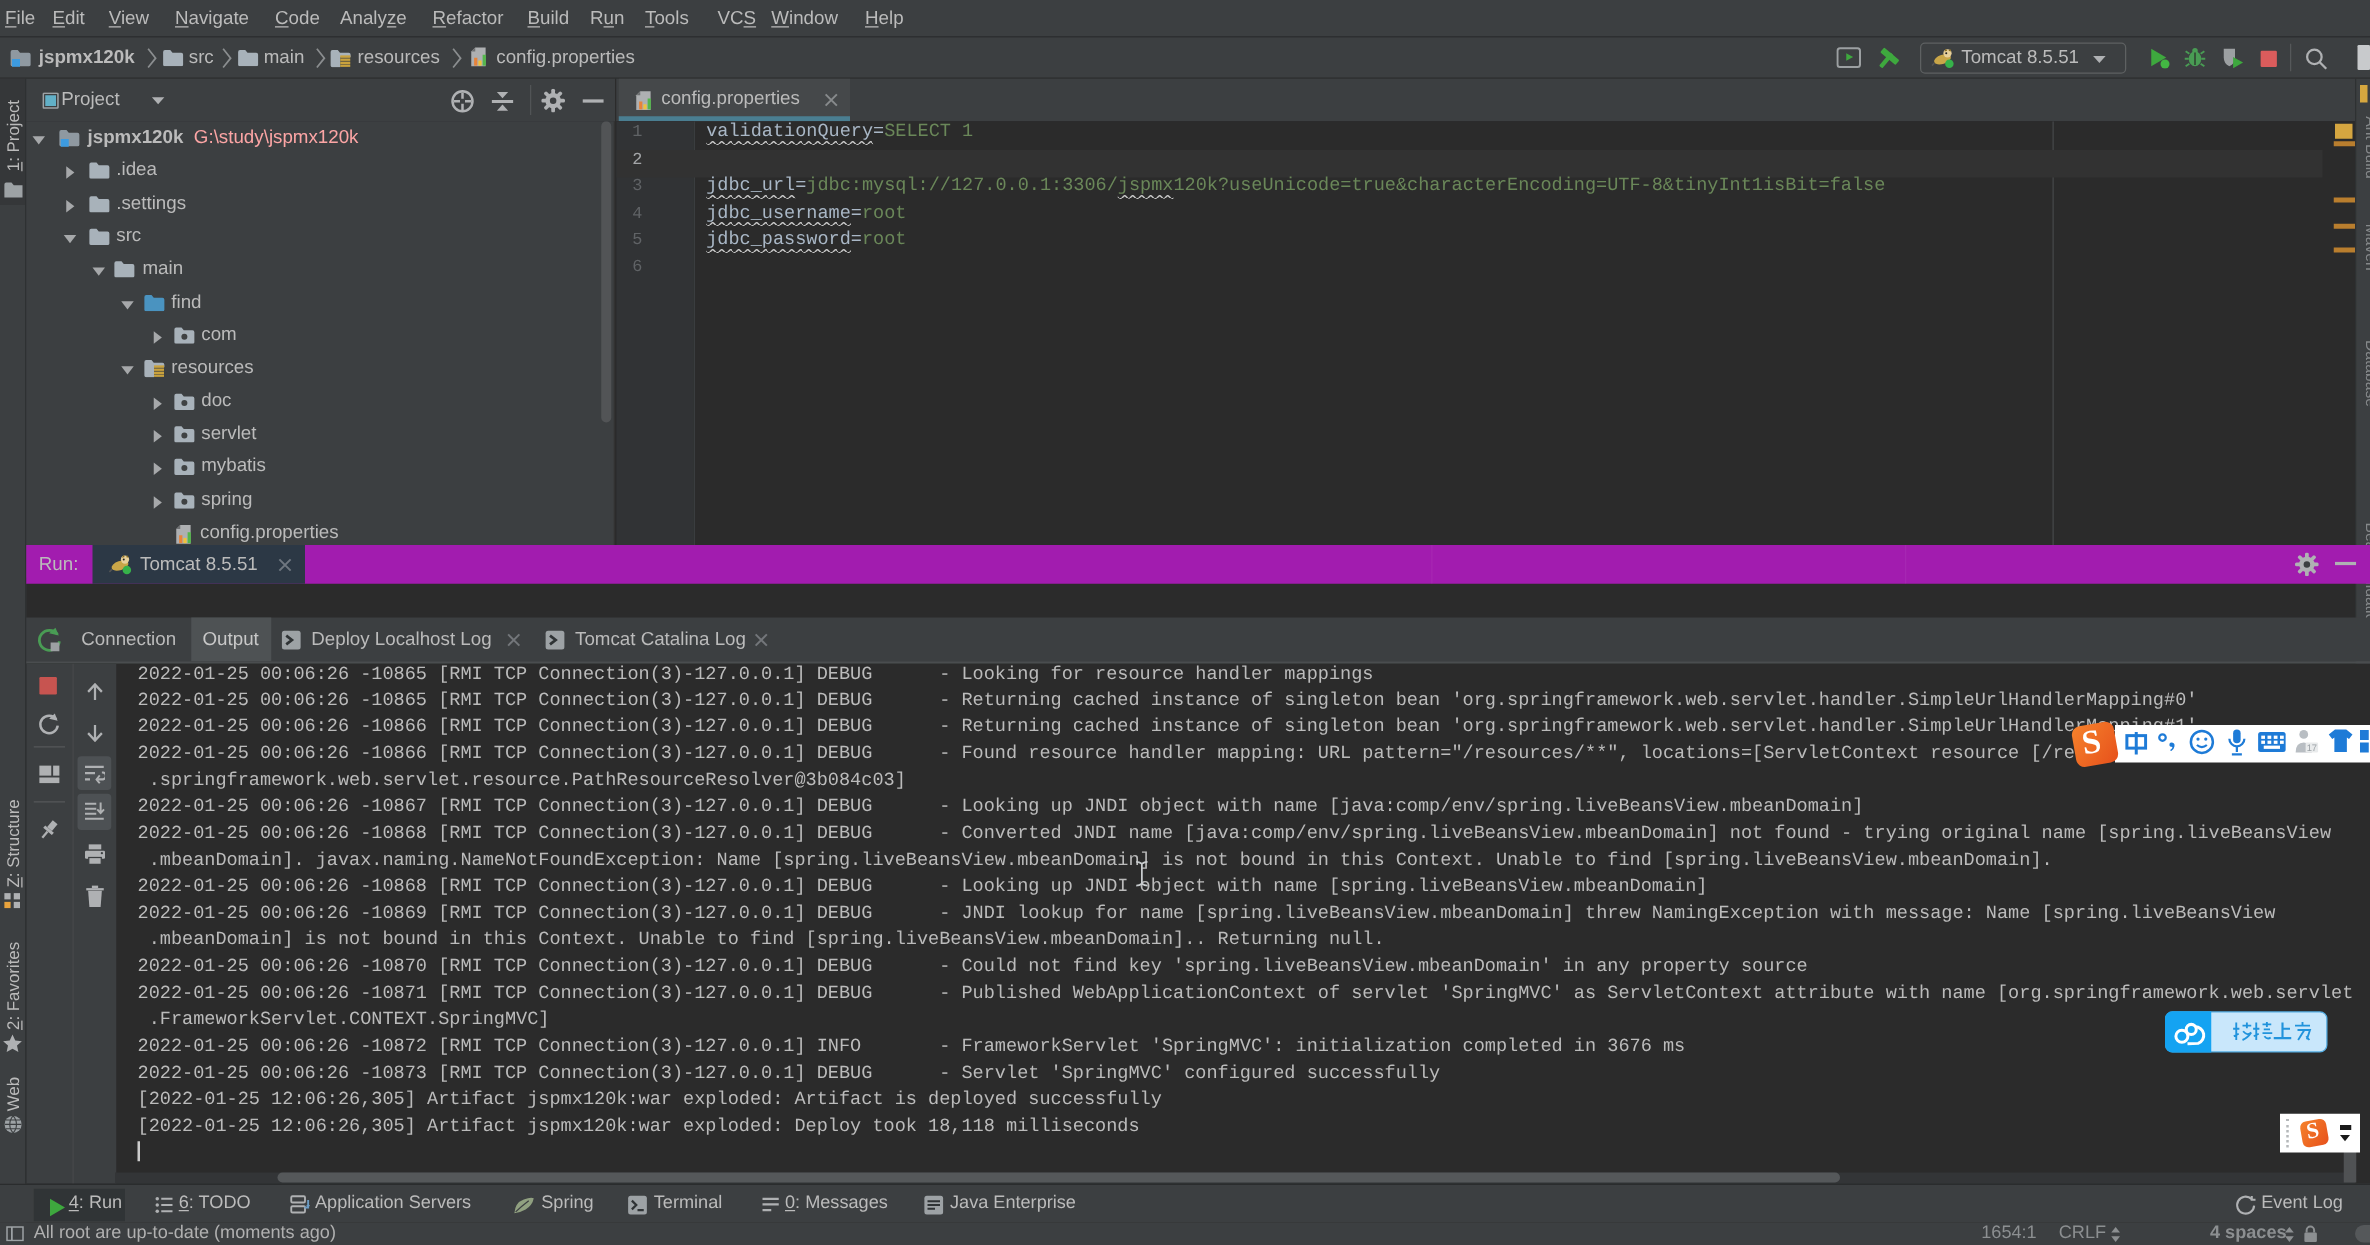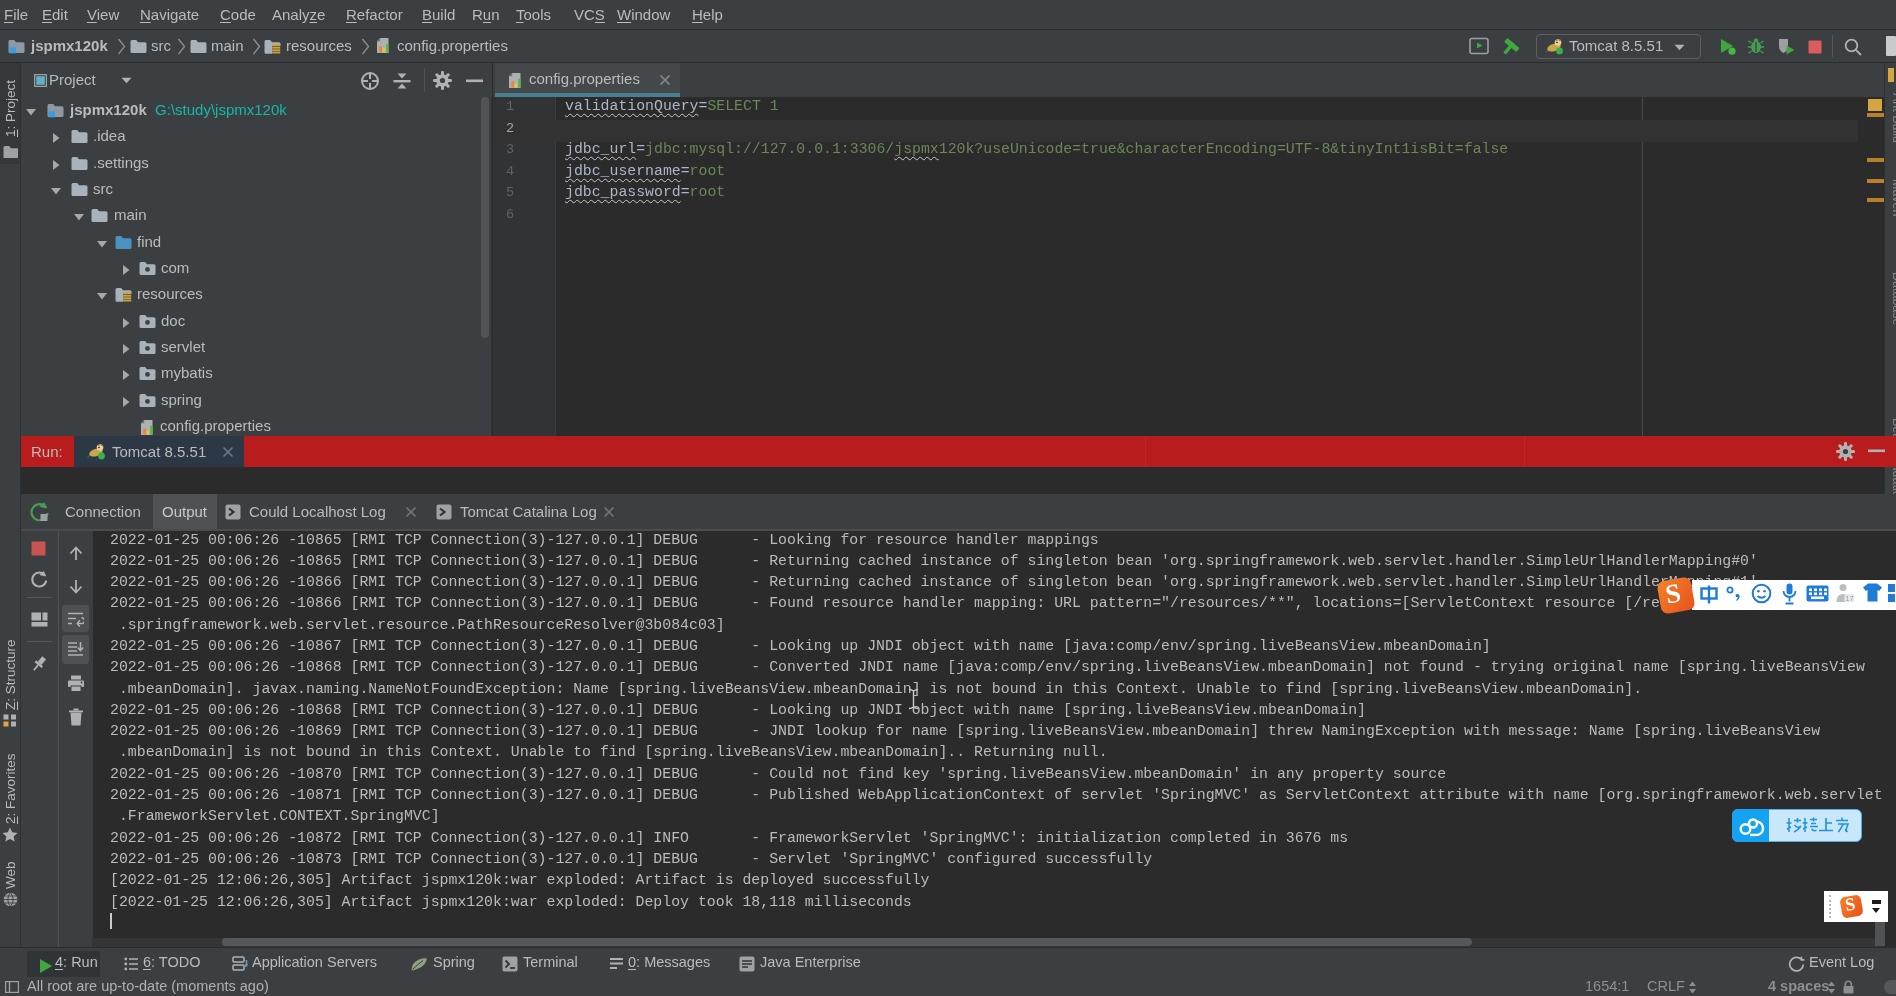--- a/index.html
+++ b/index.html
@@ -238,21 +238,21 @@
       <svg width="12" height="12" viewBox="0 0 12 12">
         <path d="M1 3 h10 l-5 6.5 z" fill="#A6A8AA"></path>
       </svg>
     </div>
     <div class="ic" style="left:26px;top:5.9px">
       <svg width="18" height="15" viewBox="0 0 18 15">
         <path d="M0.5 2.5 q0-1.5 1.5-1.5 h4.2 l1.8 2.2 h7 q1.5 0 1.5 1.5 v8 q0 1.3-1.5 1.3 h-13 q-1.5 0-1.5-1.3 z" fill="#8F99A1"></path>
         <rect x="1.6" y="8.2" width="6.4" height="6.2" fill="#3D9BE0"></rect>
       </svg>
     </div>
-    <span class="a" style="left:49px;top:3.9px;"><b>jspmx120k</b>&nbsp; <span style="color:#14b8a6">G:\study\jspmx120k</span></span>
+    <span class="a" style="left:49px;top:3.9px;"><b>jspmx120k</b>&nbsp; <span style="color:#fca5a5">G:\study\jspmx120k</span></span>
     <div class="ic" style="left:29px;top:35.23px">
       <svg width="12" height="12" viewBox="0 0 12 12">
         <path d="M3 1 v10 l6.5-5 z" fill="#A6A8AA"></path>
       </svg>
     </div>
     <div class="ic" style="left:50px;top:32.23px">
       <svg width="17" height="14" viewBox="0 0 17 14">
         <path d="M0.5 2.5 q0-1.5 1.5-1.5 h4.2 l1.8 2.2 h7 q1.5 0 1.5 1.5 v8 q0 1.3-1.5 1.3 h-13 q-1.5 0-1.5-1.3 z" fill="#A8B2BA"></path>
       </svg>
     </div>
@@ -423,21 +423,21 @@
     <div class="a" style="left:1149px;top:0px;width:1px;height:365px;background:#46484A;"></div>
     <div class="a" style="left:0px;top:23.0px;width:1365px;height:21.6px;background:#323232;"></div>
     <div class="a mono" style="left:0;top:0;width:21px;height:200px;font-size:13.5px;line-height:21.6px;"><div style="position:absolute;right:0;top:-1.0px;color:#606366;">1</div><div style="position:absolute;right:0;top:20.6px;color:#A4A6A8;">2</div><div style="position:absolute;right:0;top:42.2px;color:#606366;">3</div><div style="position:absolute;right:0;top:63.80000000000001px;color:#606366;">4</div><div style="position:absolute;right:0;top:85.4px;color:#606366;">5</div><div style="position:absolute;right:0;top:107.0px;color:#606366;">6</div></div>
     <div class="a mono" style="left:72px;top:-1px;width:1310px;height:200px;font-size:14.83px;line-height:21.6px;"><div style="height:21.6px;"><span class="k wavy">validationQuery</span><span class="k">=</span><span class="v">SELECT 1</span></div><div style="height:21.6px;"></div><div style="height:21.6px;"><span class="k wavy">jdbc_url</span><span class="k">=</span><span class="v">jdbc:mysql://127.0.0.1:3306/<span class="wavy">jspmx</span>120k?useUnicode=true&amp;characterEncoding=UTF-8&amp;tinyInt1isBit=false</span></div><div style="height:21.6px;"><span class="k wavy">jdbc_username</span><span class="k">=</span><span class="v">root</span></div><div style="height:21.6px;"><span class="k wavy">jdbc_password</span><span class="k">=</span><span class="v">root</span></div><div style="height:21.6px;"></div></div>
     <div class="a" style="left:1375px;top:2px;width:14px;height:12px;background:#D5A640;"></div>
     <div class="a" style="left:1374px;top:16px;width:18px;height:4px;background:#B97E2E;"></div>
     <div class="a" style="left:1374px;top:61px;width:18px;height:4px;background:#B97E2E;"></div>
     <div class="a" style="left:1374px;top:82px;width:18px;height:4px;background:#B97E2E;"></div>
     <div class="a" style="left:1374px;top:101px;width:18px;height:4px;background:#B97E2E;"></div>
   </div>
-<div class="a" style="left:21px;top:436px;width:1875px;height:31px;background:#b91c1c;">
+<div class="a" style="left:21px;top:436px;width:1875px;height:31px;background:#a21caf;">
     <span class="a" style="left:10px;top:7px;">Run:</span>
     <div class="a" style="left:53px;top:0px;width:170px;height:31px;background:#2C3845;"></div>
     <div class="ic" style="left:66px;top:7px">
       <svg width="19" height="17" viewBox="0 0 19 17">
         <ellipse cx="9" cy="9.5" rx="7" ry="3.6" fill="#C9A648" transform="rotate(-18 9 9.5)"></ellipse>
         <circle cx="13" cy="4.6" r="3.3" fill="#E8D09A"></circle>
         <path d="M10.6 3.2 l1 -2.2 1.2 1.6 z M13.7 2.6 l1.6-1.4 .5 2 z" fill="#8A6D1F"></path>
         <path d="M2.5 12.5 L0.5 14.5" stroke="#555" stroke-width="1.2"></path>
         <circle cx="12" cy="4.5" r="0.8" fill="#222"></circle>
         <circle cx="14.5" cy="13" r="3.4" fill="#36B24A"></circle>
@@ -479,21 +479,21 @@
     </div>
     <span class="a" style="left:44px;top:9px;">Connection</span>
     <div class="a" style="left:132px;top:0px;width:64px;height:35px;background:#4E5254;"></div>
     <span class="a" style="left:141px;top:9px;color:#C8C8C8;">Output</span>
     <div class="ic" style="left:204px;top:10px">
       <svg width="16" height="16" viewBox="0 0 16 16">
         <rect x="0.5" y="0.5" width="15" height="15" rx="2" fill="#9DA2A5"></rect>
         <path d="M4 4.5 L8.5 8 L4 11.5" fill="none" stroke="#2F3335" stroke-width="2.2"></path>
       </svg>
     </div>
-    <span class="a" style="left:228px;top:9px;">Could Localhost Log</span>
+    <span class="a" style="left:228px;top:9px;">Deploy Localhost Log</span>
     <div class="ic" style="left:384px;top:12px">
       <svg width="12" height="12" viewBox="0 0 12 12">
         <path d="M1.5 1.5 L10.5 10.5 M10.5 1.5 L1.5 10.5" stroke="#73767A" stroke-width="1.6"></path>
       </svg>
     </div>
     <div class="ic" style="left:415px;top:10px">
       <svg width="16" height="16" viewBox="0 0 16 16">
         <rect x="0.5" y="0.5" width="15" height="15" rx="2" fill="#9DA2A5"></rect>
         <path d="M4 4.5 L8.5 8 L4 11.5" fill="none" stroke="#2F3335" stroke-width="2.2"></path>
       </svg>

